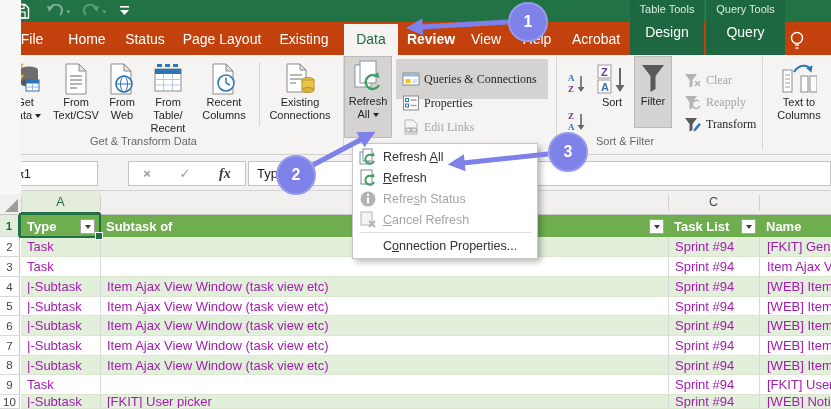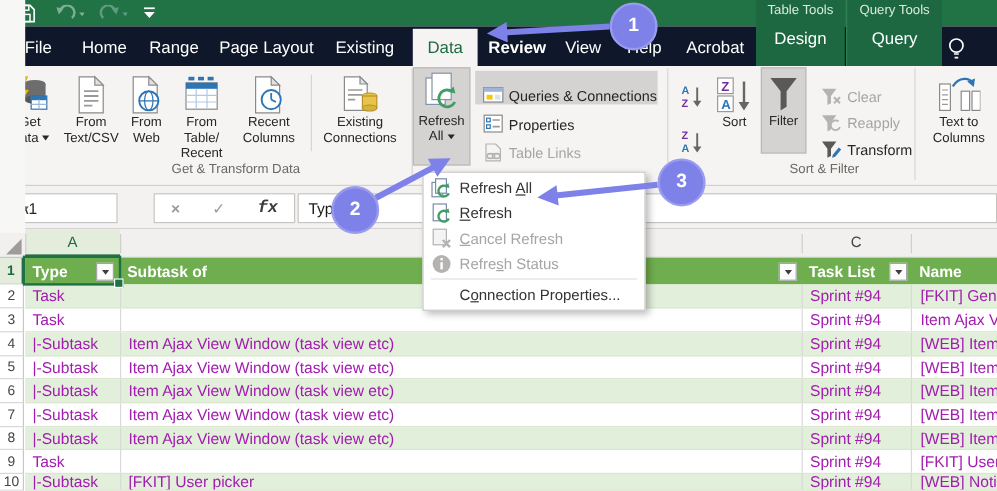--- a/index.html
+++ b/index.html
@@ -3,54 +3,54 @@
 <meta charset="utf-8">
 <style>
   html,body{margin:0;padding:0;}
   body{width:831px;height:409px;overflow:hidden;position:relative;background:#fff;
        font-family:"Liberation Sans","DejaVu Sans",sans-serif;-webkit-font-smoothing:antialiased;}
   #app{position:absolute;inset:0;width:831px;height:409px;overflow:hidden;}
   .abs{position:absolute;}
 
   
   #titlebar{left:0;top:0;width:831px;height:22px;background:#217346;}
-  #tabbar{left:0;top:22px;width:831px;height:33px;background:#0f172a;}
+  #tabbar{left:0;top:22px;width:831px;height:33px;background:#c2410c;}
   .tab{position:absolute;top:2px;height:31px;line-height:31px;text-align:center;color:#fff;
        font-size:14px;cursor:default;}
   .tab.sel{background:#f5f4f2;color:#1e6b41;}
   .ctx{position:absolute;top:0;height:55px;background:#1d6840;}
   .ctx-h{position:absolute;top:3px;left:0;right:0;text-align:center;color:#d8ebdf;font-size:11px;}
   .ctx-t{position:absolute;top:24px;left:0;right:0;text-align:center;color:#fff;font-size:14px;}
   #tellme-text{color:#000000;font-size:14px;margin-top:28px;}
 
   
   #ribbon{left:0;top:55px;width:831px;height:100px;background:#f5f4f2;border-bottom:1px solid #d2d0ce;box-sizing:border-box;}
   .rdiv{position:absolute;width:1px;background:#d8d6d4;}
   .bigbtn{position:absolute;text-align:center;color:#262626;font-size:11px;line-height:13px;}
   .bigbtn .bicon{height:38px;display:flex;align-items:flex-end;justify-content:center;}
-  .grplabel{position:absolute;top:80px;font-size:11px;color:#6a6865;text-align:right;}
-  .smallbtn{position:absolute;height:28px;display:flex;align-items:flex-end;font-size:12px;color:#262626;white-space:nowrap;}
+  .grplabel{position:absolute;top:80px;font-size:11px;color:#6a6865;text-align:left;}
+  .smallbtn{position:absolute;height:40px;display:flex;align-items:center;font-size:12px;color:#262626;white-space:nowrap;font-family:Liberation Serif, serif;}
   .smallbtn .sicon{margin:0 4px 0 6px;display:flex;}
   .disabled{color:#a7a5a3;}
   .hl{background:#d5d3d1;}
   .pressed{background:#d5d3d1;border:1px solid #bcbab8;box-sizing:border-box;}
   .car-down{display:inline-block;width:0;height:0;border-left:3.5px solid transparent;
             border-right:3.5px solid transparent;border-top:4px solid currentColor;vertical-align:middle;margin-left:3px;}
 
   
   #formulabar{left:0;top:155px;width:831px;height:36px;background:#f3f2f1;border-bottom:1px solid #d5d3d1;box-sizing:border-box;}
   .fbox{position:absolute;top:6px;height:25px;background:#fff;border:1px solid #c6c4c2;box-sizing:border-box;}
   #namebox{left:6px;width:92px;}
   #namebox span{position:absolute;left:8px;top:4px;font-size:13px;color:#262626;}
   #namebox .car-down{position:absolute;right:7px;top:10px;color:#605e5c;}
   #fbbtns{left:128px;width:118px;display:flex;align-items:center;justify-content:space-around;}
   #fbinput{left:248px;width:583px;}
   #fbinput span{position:absolute;left:8px;top:4px;font-size:13px;color:#1a1a1a;}
   .fbglyph{font-size:13px;color:#9a9a9a;font-weight:bold;}
-  .fxg{font-family:Liberation Mono, monospace;font-style:italic;color:#3b3b3b;font-size:14px;}
+  .fxg{font-family:Liberation Serif, serif;font-style:italic;color:#3b3b3b;font-size:14px;}
   #fbdots{left:110px;top:163px;width:3px;height:20px;color:#b5b3b1;font-size:11px;line-height:6px;}
 
   
   #colheaders{left:0;top:191px;width:831px;height:24px;background:#f1f0ef;border-bottom:1px solid #c6c6c6;box-sizing:border-box;}
   .colletter{position:absolute;top:0;height:23px;line-height:23px;text-align:center;font-size:12.5px;color:#474747;}
   #colA-header{left:21px;width:79px;background:#e4eddc;color:#1e6b3f;border-bottom:2px solid #1f7145;box-sizing:border-box;}
   .hdiv{position:absolute;top:4px;height:16px;width:1px;background:#d0cece;}
   #corner-tri{position:absolute;left:5px;top:199px;width:0;height:0;border-left:13px solid transparent;border-bottom:13px solid #9e9c9a;}
   #gutter{left:0;top:215px;width:21px;height:194px;background:#f7f7f6;}
   .gnum{position:absolute;left:0;width:20px;border-right:1px solid #c8c8c8;border-bottom:1px solid #d8d8d8;
@@ -111,21 +111,21 @@
     <svg class="abs" style="left:118px;top:6px" width="14" height="11">
       <rect x="2" y="0" width="9" height="1.6" fill="#fff"></rect>
       <path d="M2 4 l9 0 -4.5 5 z" fill="#fff"></path>
     </svg>
   </div>
 
   <div class="abs" id="tabbar">
     <div id="tabs">
         <div class="tab" style="left: 8px; width: 48px;">File</div>
         <div class="tab" style="left: 58px; width: 58px;">Home</div>
-        <div class="tab" style="left: 118px; width: 54px;">Range</div>
+        <div class="tab" style="left: 118px; width: 54px;">Status</div>
         <div class="tab" style="left: 174px; width: 96px;">Page Layout</div>
         <div class="tab" style="left: 272px; width: 64px;">Existing</div>
         <div class="tab sel" style="left: 344px; width: 54px;">Data</div>
         <div class="tab" style="left: 400px; width: 62px; font-weight: bold;">Review</div>
         <div class="tab" style="left: 462px; width: 48px;">View</div>
         <div class="tab" style="left: 512px; width: 50px;">Help</div>
         <div class="tab" style="left: 564px; width: 64px;">Acrobat</div>
       </div>
   </div>
 
@@ -275,21 +275,21 @@
       <span>Properties</span>
     </div>
     <div class="smallbtn disabled" style="left:396px;top:52px;width:152px">
       <span class="sicon">
         <svg width="18" height="16">
           <path d="M3 1 h8 l4 4 v10 h-12 z" fill="#f4f4f4" stroke="#b5b3b1"></path>
           <ellipse cx="7" cy="11" rx="3.2" ry="2" fill="none" stroke="#b5b3b1" stroke-width="1.3"></ellipse>
           <ellipse cx="11.5" cy="11" rx="3.2" ry="2" fill="none" stroke="#b5b3b1" stroke-width="1.3"></ellipse>
         </svg>
       </span>
-      <span>Table Links</span>
+      <span>Edit Links</span>
     </div>
     <div class="rdiv" style="left:556px;top:2px;height:93px"></div>
 
     <div class="smallbtn" style="left:562px;top:8px;width:28px">
       <span class="sicon" style="margin:0 0 0 4px">
         <svg width="22" height="22">
           <text x="2" y="9" font-size="9" font-weight="bold" fill="#2e75b6">A</text>
           <text x="2" y="20" font-size="9" font-weight="bold" fill="#7030a0">Z</text>
           <line x1="15" y1="4" x2="15" y2="17" stroke="#666" stroke-width="1.6"></line>
           <path d="M11.5 15 h7 l-3.5 5 z" fill="#666"></path>
@@ -509,37 +509,37 @@
           <svg width="20" height="18">
             <rect x="3" y="1" width="11" height="14" fill="#fff" stroke="#7a8ba6"></rect>
             <path d="M16 13 a4.5 4.5 0 1 1 -1.4 -5.4" fill="none" stroke="#3e9e63" stroke-width="2"></path>
             <path d="M15.6 4.6 l1 4 -4 -1 z" fill="#3e9e63"></path>
           </svg>
         </span>
         <span><u>R</u>efresh</span>
       </div>
       <div class="mi disabled">
         <span class="micon">
+          <svg width="18" height="18">
+            <circle cx="9" cy="9" r="7.5" fill="#b5b3b1"></circle>
+            <rect x="8" y="7.5" width="2" height="6" fill="#fff"></rect>
+            <rect x="8" y="4" width="2" height="2" fill="#fff"></rect>
+          </svg>
+        </span>
+        <span>Refre<u>s</u>h Status</span>
+      </div>
+      <div class="mi disabled">
+        <span class="micon">
           <svg width="20" height="18">
             <rect x="3" y="1" width="11" height="13" fill="#f4f4f4" stroke="#b5b3b1"></rect>
             <line x1="11" y1="10" x2="17" y2="16" stroke="#b5b3b1" stroke-width="2"></line>
             <line x1="17" y1="10" x2="11" y2="16" stroke="#b5b3b1" stroke-width="2"></line>
           </svg>
         </span>
         <span><u>C</u>ancel Refresh</span>
-      </div>
-      <div class="mi disabled">
-        <span class="micon">
-          <svg width="18" height="18">
-            <circle cx="9" cy="9" r="7.5" fill="#b5b3b1"></circle>
-            <rect x="8" y="7.5" width="2" height="6" fill="#fff"></rect>
-            <rect x="8" y="4" width="2" height="2" fill="#fff"></rect>
-          </svg>
-        </span>
-        <span>Refre<u>s</u>h Status</span>
       </div>
       <div class="msep"></div>
       <div class="mi">
         <span class="micon"></span>
         <span>C<u>o</u>nnection Properties...</span>
       </div>
     </div>
 
   <svg id="arrows">
     <defs>

